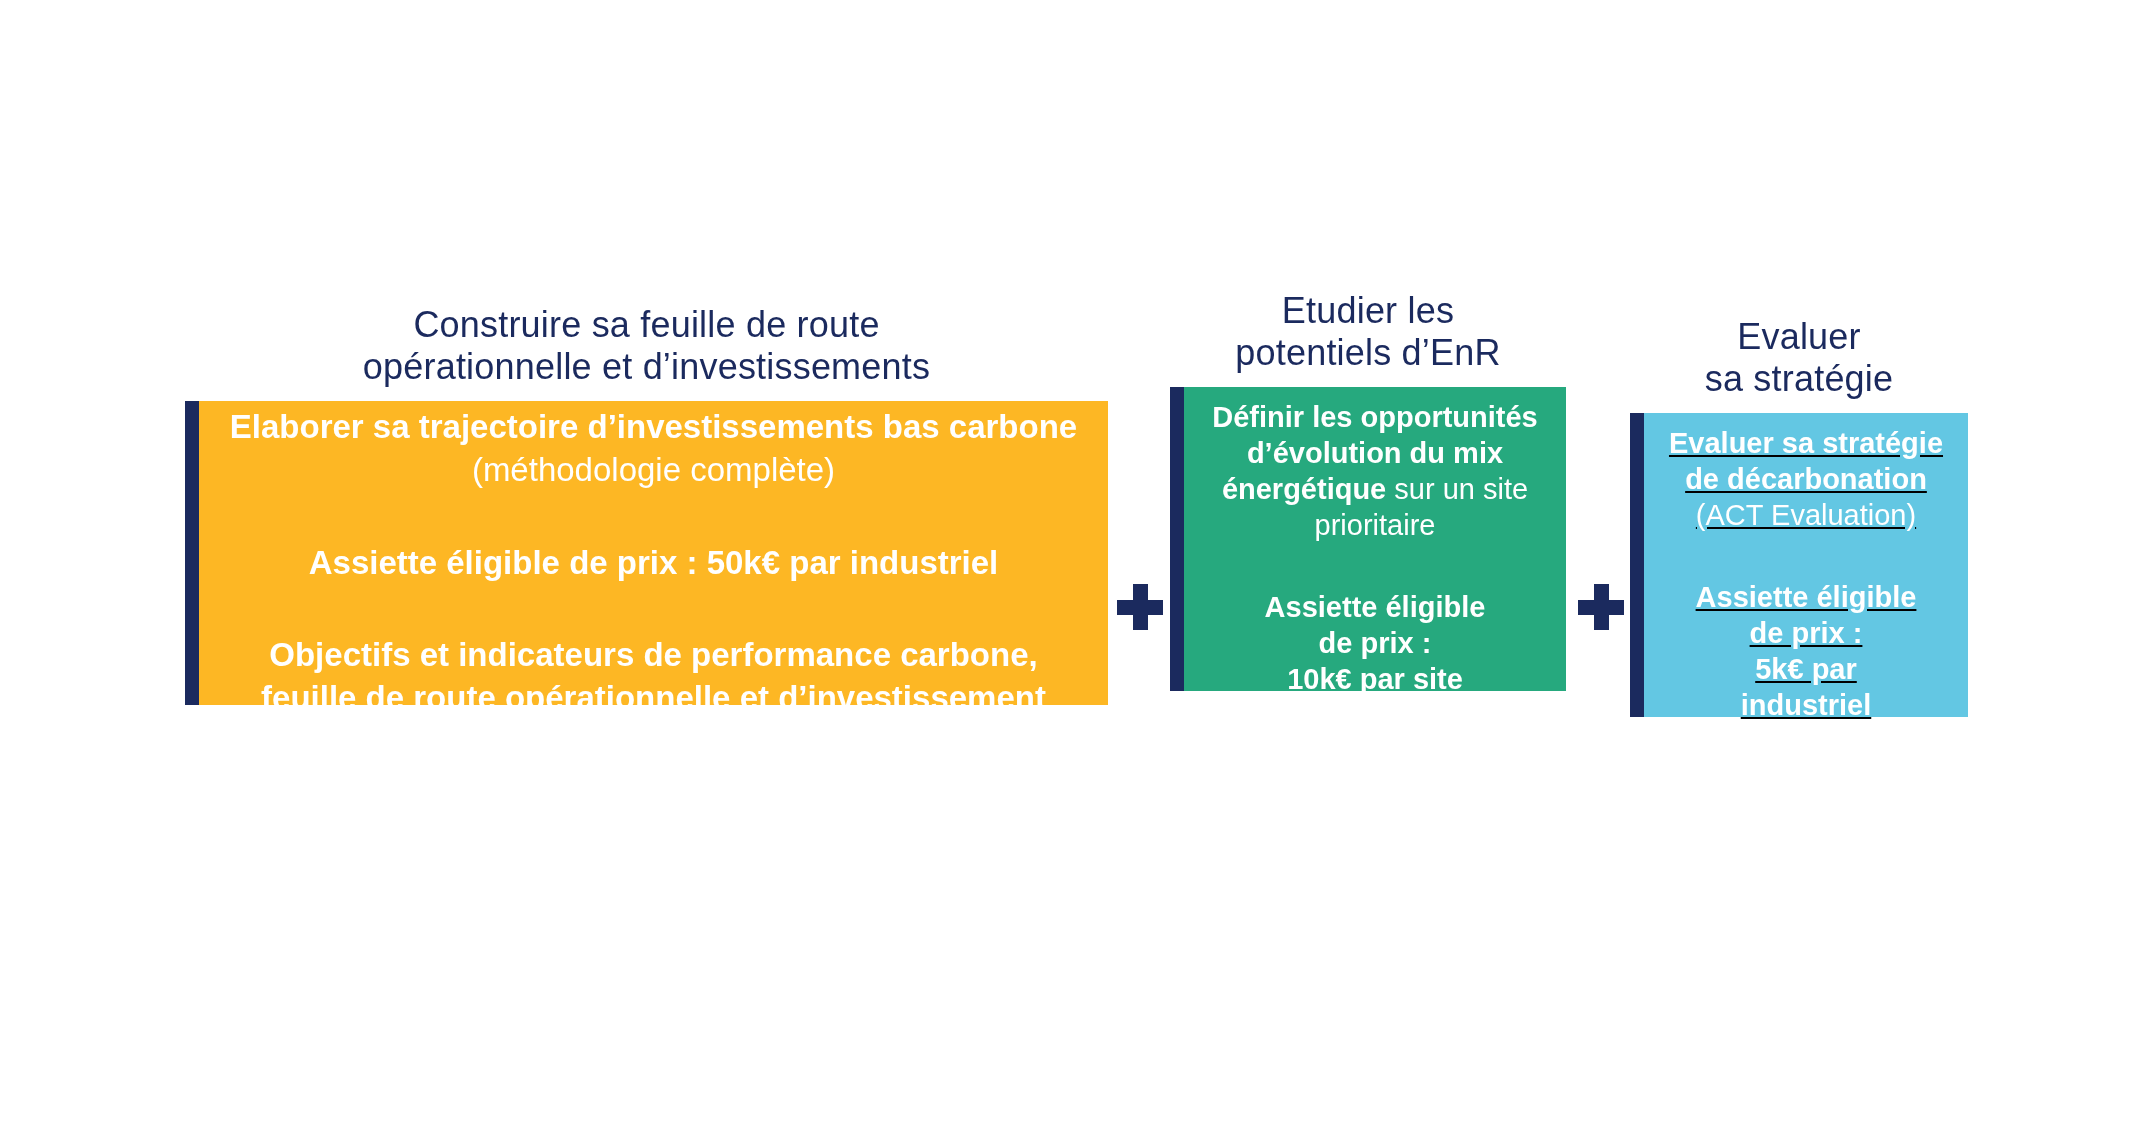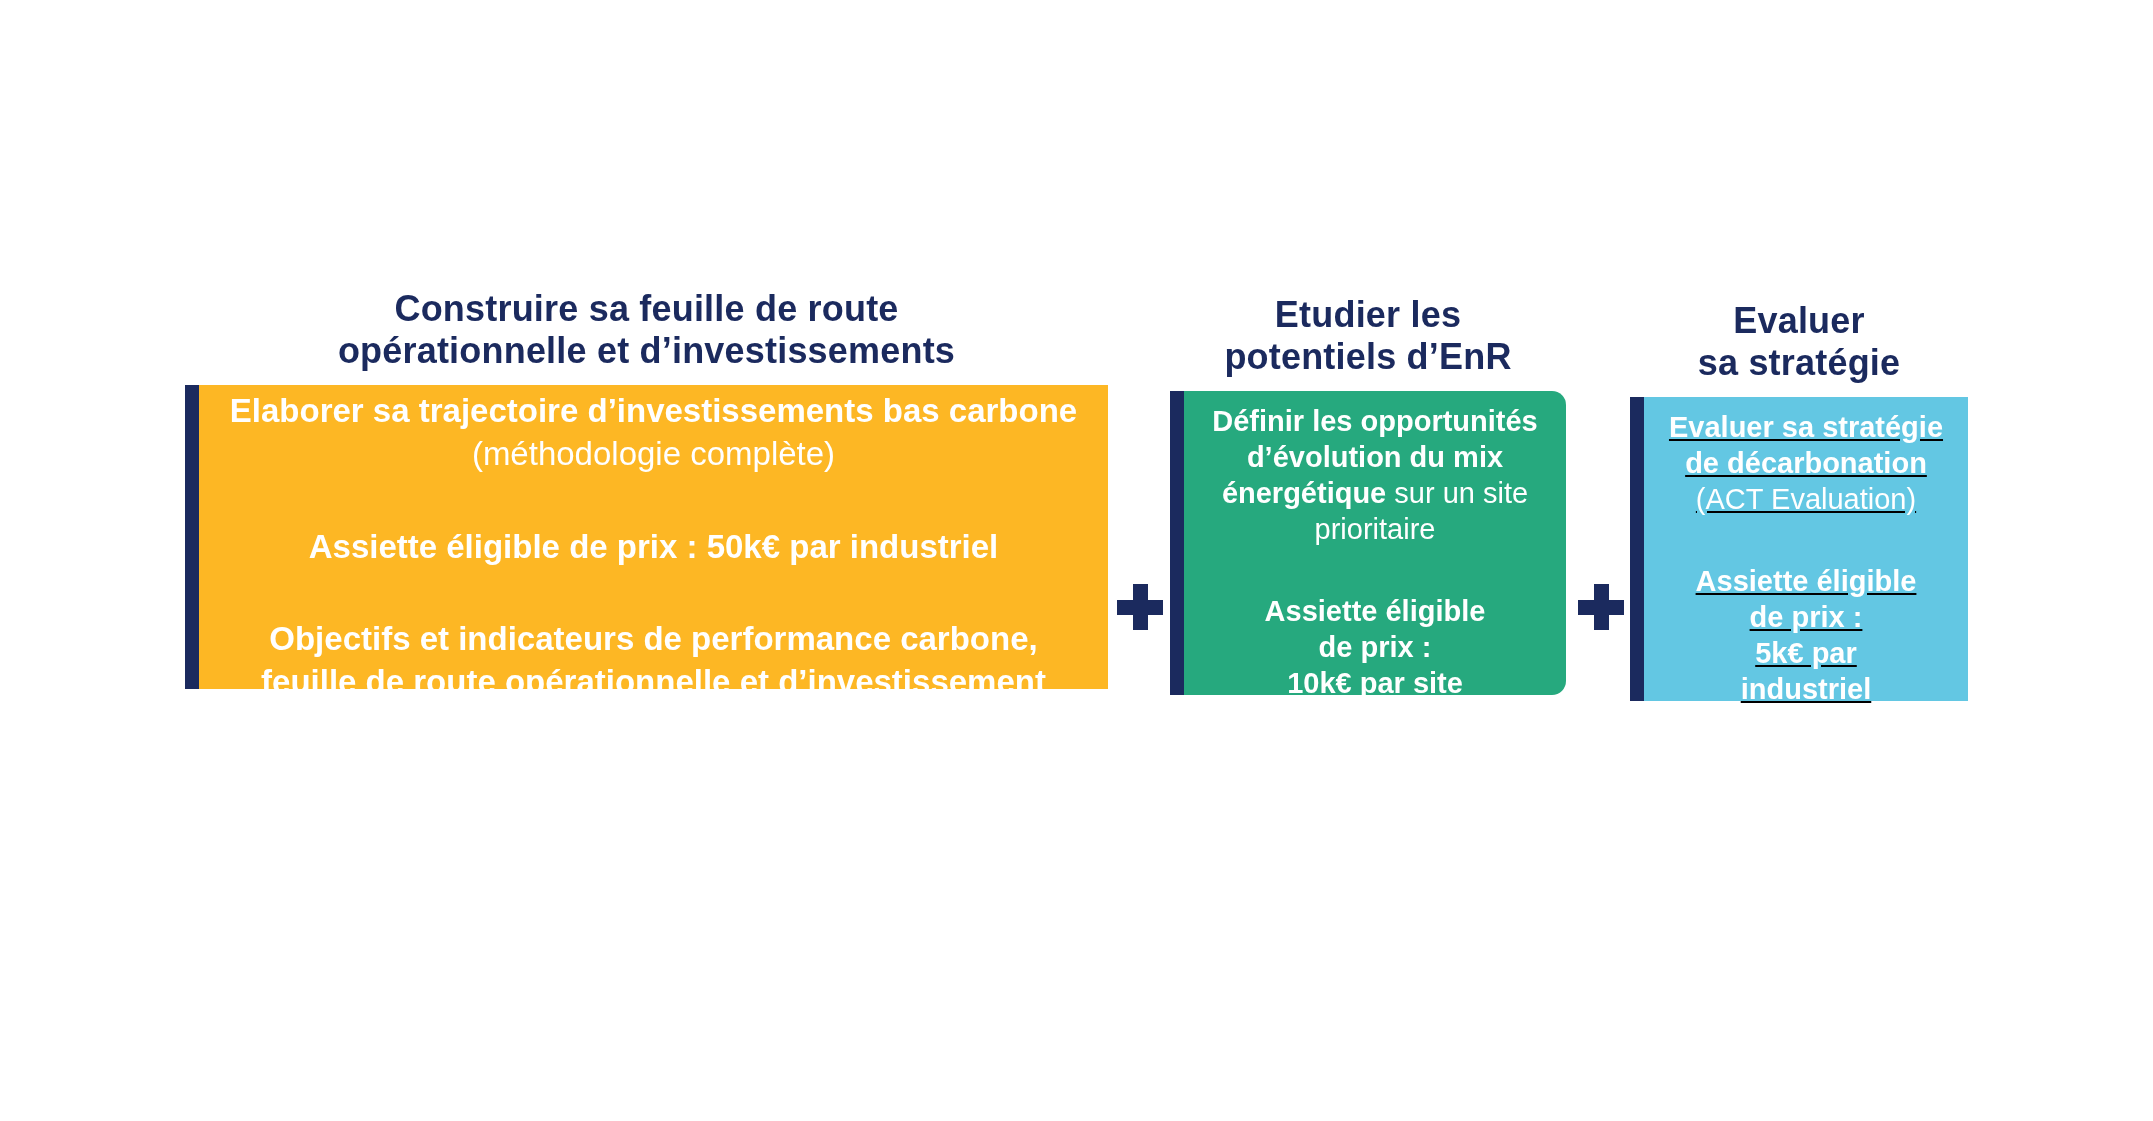--- a/index.html
+++ b/index.html
@@ -22,31 +22,31 @@
 
   
   .column {
     position: absolute;
     display: flex;
     flex-direction: column;
     align-items: stretch;
   }
 
   .col-roadmap  { left: 185px;  top: 288px; width: 923px; }
-  .col-enr      { left: 1170px; top: 294px; width: 396px; }
+  .col-enr      { left: 1170px; top: 274px; width: 396px; }
   .col-strategy { left: 1630px; top: 300px; width: 338px; }
 
   
   .col-heading {
     color: #1B2A5E;
-    font-weight: bold;
+    font-weight: normal;
     text-align: center;
     line-height: 1.18;
     letter-spacing: 0.2px;
-    margin: 0 0 12px 0;
+    margin: 16px 0 12px 0;
     padding: 0;
   }
   .col-roadmap .col-heading  { font-size: 36px; }
   .col-enr .col-heading      { font-size: 36px; }
   .col-strategy .col-heading { font-size: 36px; }
 
   .heading-line { display: block; white-space: nowrap; }
   .col-enr .heading-line,
   .col-strategy .heading-line { white-space: normal; }
 
@@ -70,21 +70,21 @@
     position: relative;
     flex: 1;
     display: flex;
     flex-direction: column;
     justify-content: center;
     padding-left: 14px;
     box-sizing: border-box;
   }
 
   .panel-orange { background: #FDB724; height: 304px; }
-  .panel-green  { background: #26A97E; height: 304px; border-radius: 14px; }
+  .panel-green  { background: #26A97E; height: 304px; }
   .panel-blue   { background: #63C7E3; height: 304px; text-decoration: underline; }
 
   
   .block {
     color: #ffffff;
     text-align: center;
     padding: 0 10px;
     margin-top: 20px;
   }
   .block.bold   { font-weight: bold; }

